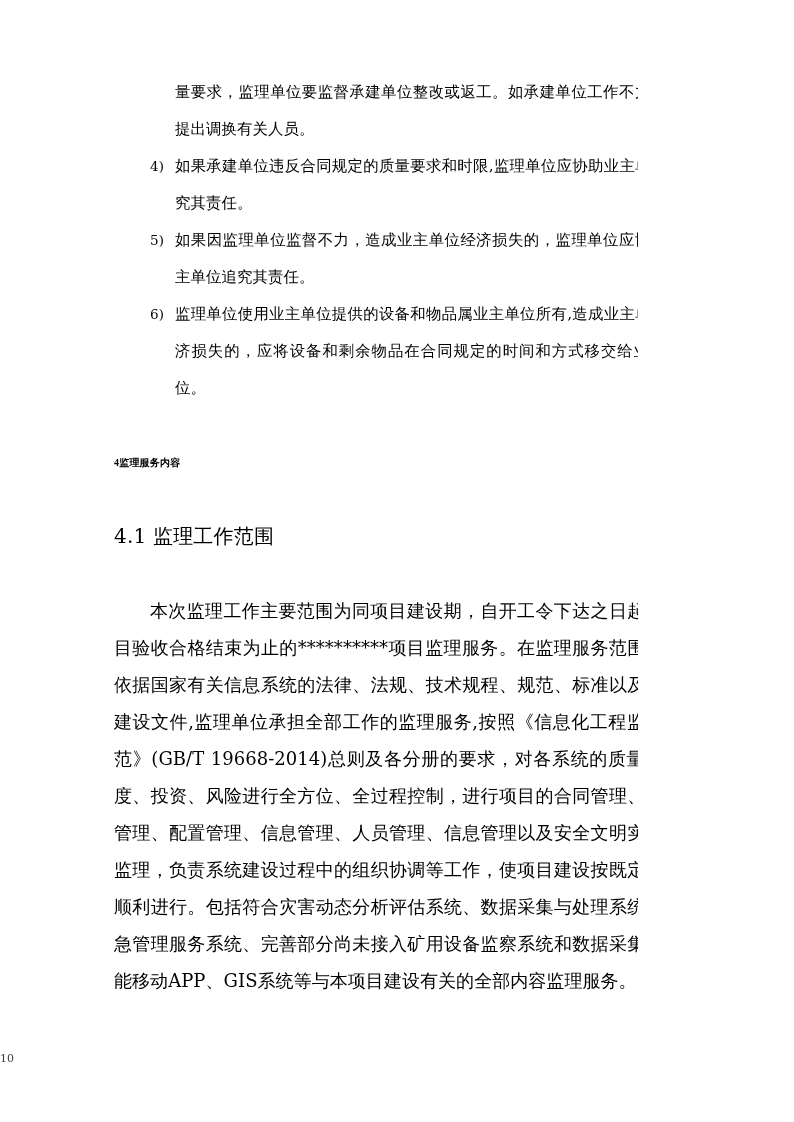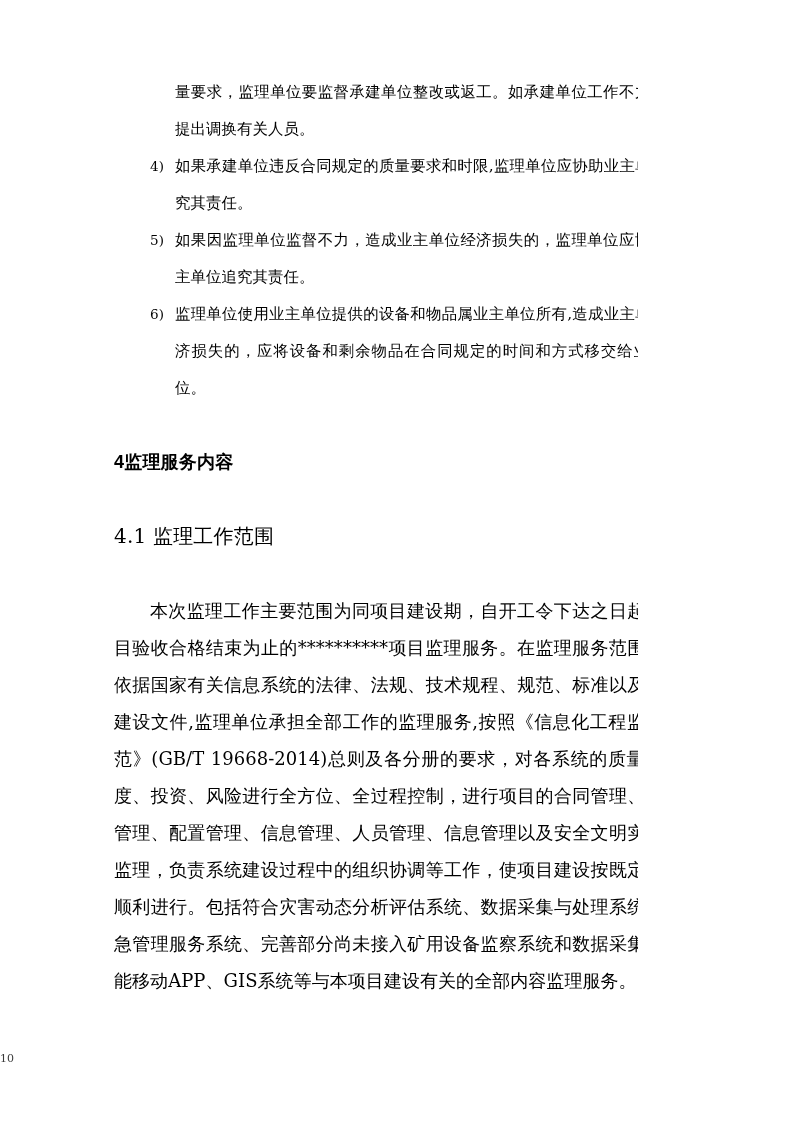--- a/index.html
+++ b/index.html
@@ -74,25 +74,25 @@
     font-family: "DejaVu Serif", "Liberation Serif", serif;
     text-align: left;
   }
   .list-item .item-text {
     display: block;
   }
 
   
   .h1 {
     margin: 0;
-    font-size: 18px;
+    font-size: 10px;
     font-weight: bold;
     line-height: 37px;
     letter-spacing: 0.2px;
-    font-family: Liberation Sans, sans-serif;
+    font-family: Liberation Serif, serif;
   }
   .h2 {
     margin: 0;
     font-size: 20px;
     font-weight: normal;
     line-height: 37px;
     letter-spacing: 0.2px;
   }
 
   .spacer-lg { height: 37px; }

